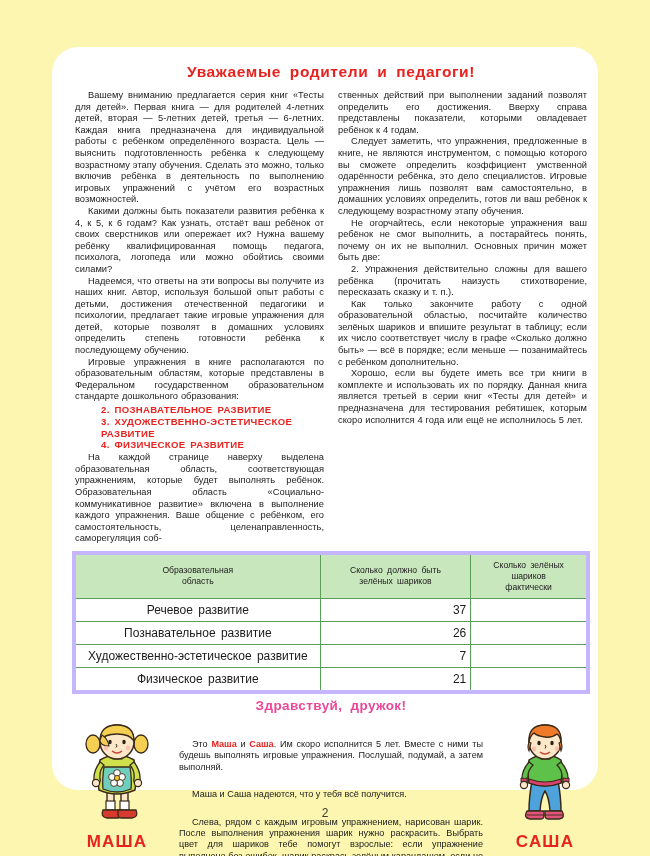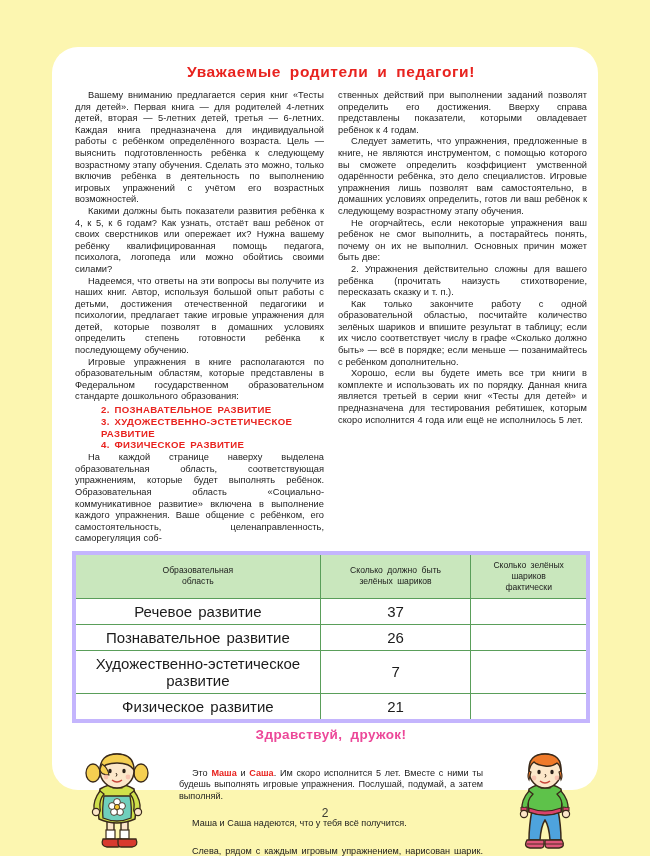--- a/index.html
+++ b/index.html
@@ -97,29 +97,29 @@
     font-size: 8.6px;
     font-weight: normal;
     color: #1b1b1b;
     padding: 5px 4px;
     line-height: 11px;
     text-align: center;
     word-spacing: 2px;
   }
   table.scoretable td {
     border: 1px solid #5a9e5a;
-    font-size: 15px;
+    font-size: 12px;
     color: #1b1b1b;
     padding: 4px 4px;
     text-align: center;
     height: 18px;
     word-spacing: 2px;
   }
   table.scoretable td.area { width: 248px; }
-  table.scoretable td.num  { width: 152px; }
+  table.scoretable td.num  { width: 152px; text-align: right; }
   table.scoretable td.fact { width: 118px; }
   table.scoretable th.c1 { width: 248px; }
   table.scoretable th.c2 { width: 152px; }
   table.scoretable th.c3 { width: 118px; }
 
   
   .greet-wrap {
     display: flex;
     align-items: flex-start;
     padding: 0 2px;

